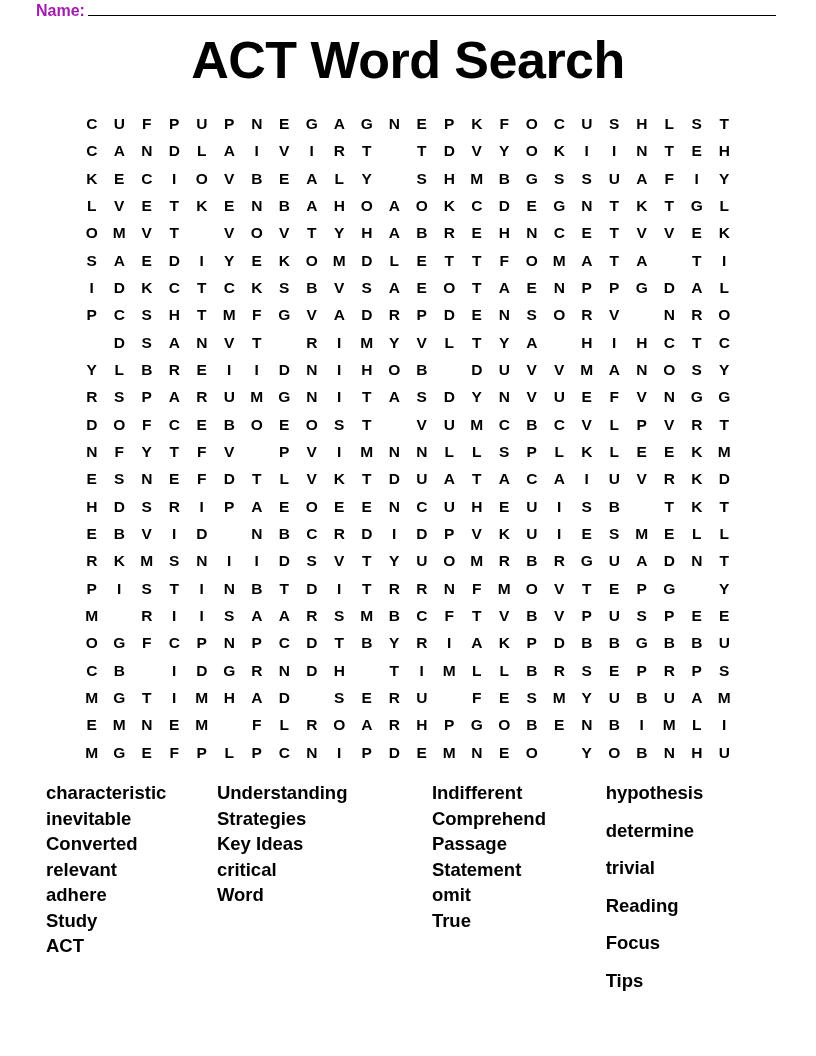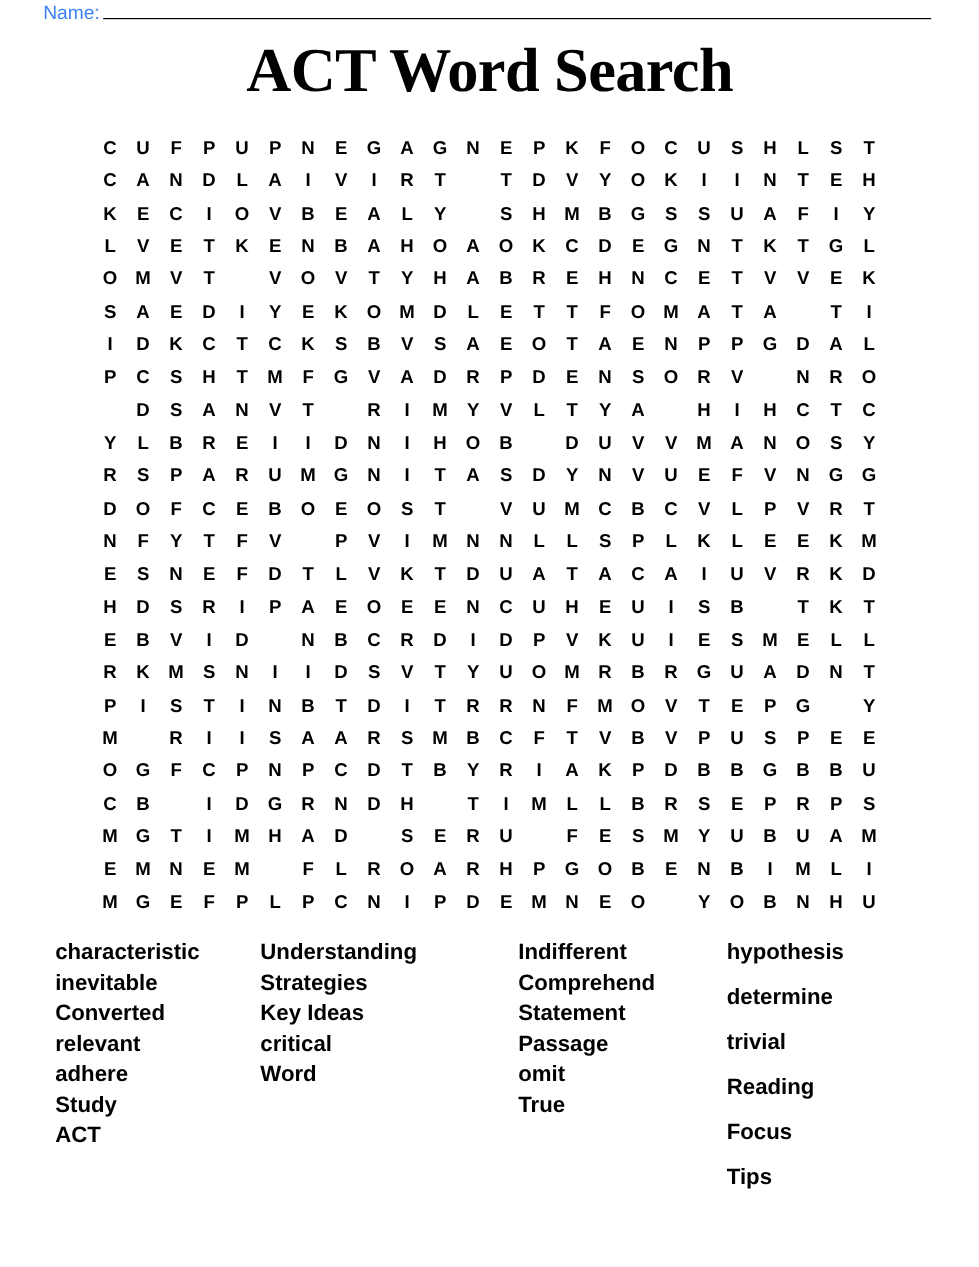--- a/index.html
+++ b/index.html
@@ -22,39 +22,39 @@
     position: absolute;
     left: 36px;
     top: 2px;
     width: 740px;
     display: flex;
     align-items: baseline;
   }
   .name-label {
     font-family: "Liberation Sans", sans-serif;
     font-size: 16px;
-    font-weight: 400;
-    color: #3b82f6;
+    font-weight: 700;
+    color: #a21caf;
     white-space: nowrap;
   }
   .name-blank {
     flex: 1 1 auto;
     margin-left: 3px;
     border-bottom: 1px solid #000;
     height: 13px;
   }
 
   
   .title {
     position: absolute;
     left: 0;
     top: 34px;
     width: 816px;
     text-align: center;
-    font-family: Liberation Serif, serif;
+    font-family: Liberation Sans, sans-serif;
     font-size: 52px;
     font-weight: bold;
     letter-spacing: -0.5px;
     color: #000;
     line-height: 1.0;
   }
 
   
   .grid {
     position: absolute;
@@ -755,22 +755,22 @@
     <div class="word-col c2">
       <div class="word">Understanding</div>
       <div class="word">Strategies</div>
       <div class="word">Key Ideas</div>
       <div class="word">critical</div>
       <div class="word">Word</div>
     </div>
     <div class="word-col c3">
       <div class="word">Indifferent</div>
       <div class="word">Comprehend</div>
+      <div class="word">Passage</div>
       <div class="word">Statement</div>
-      <div class="word">Passage</div>
       <div class="word">omit</div>
       <div class="word">True</div>
     </div>
     <div class="word-col c4">
       <div class="word">hypothesis</div>
       <div class="word">determine</div>
       <div class="word">trivial</div>
       <div class="word">Reading</div>
       <div class="word">Focus</div>
       <div class="word">Tips</div>

